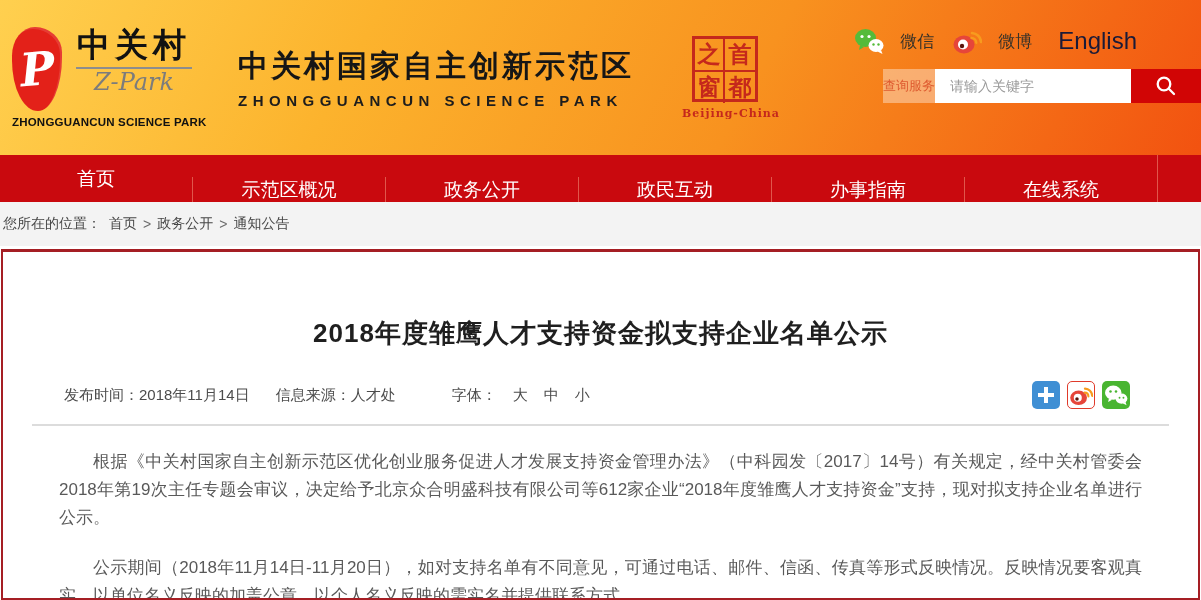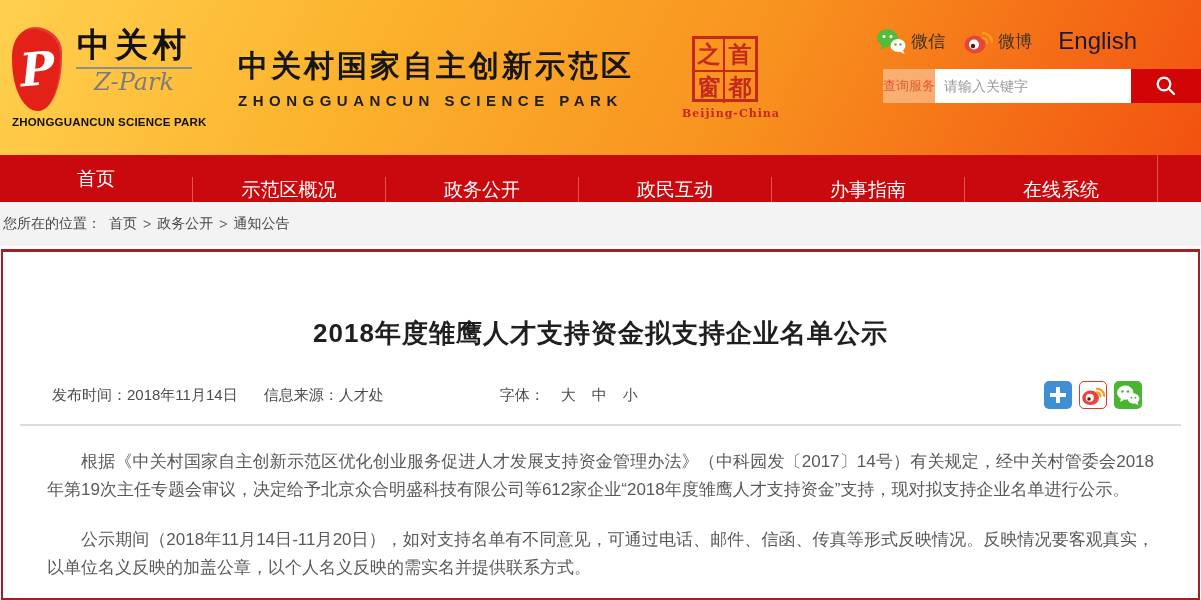--- a/index.html
+++ b/index.html
@@ -38,57 +38,57 @@
     display:grid; grid-template-columns:1fr 1fr; grid-template-rows:1fr 1fr;
   }
   .seal-cell{ display:flex; align-items:center; justify-content:center; font-family:"DejaVu Serif",serif; font-size:23px; font-weight:bold; color:#c5281c; }
   .seal-cell:nth-child(1){ border-right:2px solid #c5281c; border-bottom:2px solid #c5281c; }
   .seal-cell:nth-child(2){ border-bottom:2px solid #c5281c; }
   .seal-cell:nth-child(3){ border-right:2px solid #c5281c; }
   .seal-caption{ margin-top:5px; font-family:"DejaVu Serif",serif; font-size:11px; font-weight:bold; color:#c5281c; letter-spacing:1px; white-space:nowrap; }
 
   .header-right{ position:absolute; right:0; top:26px; display:flex; flex-direction:column; align-items:flex-end; }
   .quick-links{ display:flex; align-items:center; margin-right:64px; }
-  .quick-link{ display:flex; align-items:center; gap:5px; cursor:pointer; }
+  .quick-link{ display:flex; align-items:center; gap:16px; cursor:pointer; }
   .quick-link + .quick-link{ margin-left:18px; }
   .q-label{ font-size:17px; color:#3b3328; }
   .english-link{ margin-left:26px; font-size:24px; color:#1a1a38; cursor:pointer; }
   .search-row{ display:flex; margin-top:13px; height:34px; }
   .search-service{
     width:52px; background:rgba(255,255,255,.38); color:#de5b30;
     font-size:13px; display:flex; align-items:center; justify-content:center;
     border:none; cursor:pointer;
   }
-  .search-input{ width:196px; border:none; outline:none; padding:0 9px; font-size:14px; color:#333; background:#fff; }
+  .search-input{ width:196px; border:none; outline:none; padding:0 15px; font-size:14px; color:#333; background:#fff; }
   .search-input::placeholder{ color:#9a9a9a; }
   .search-btn{ width:70px; background:#d10505; border:none; display:flex; align-items:center; justify-content:center; cursor:pointer; }
 
   
   .main-nav{ height:47px; background:#c9090e; display:flex; }
   .nav-item{ flex:1; display:flex; align-items:center; justify-content:center; color:#fff; font-size:19px; cursor:pointer; }
   .nav-item + .nav-item{ border-left:1px solid #e0564b;margin-top:22px; }
   .nav-end-stub{ width:44px; border-left:1px solid #e0564b; }
 
   
   .breadcrumb{ height:44px; background:#f3f3f3; display:flex; align-items:center; font-size:14px; color:#474747; padding-left:3px; margin-bottom:3px; }
   .breadcrumb a{ color:#474747; text-decoration:none; cursor:pointer; }
   .crumb-sep{ margin:0 6px; color:#6b6b6b; }
   .crumb-prefix{ margin-right:8px; }
 
   
   .content-box{
     margin:0 1px; height:351px; background:#fff;
     border:2px solid #a51e24; border-top-width:3px;
-    padding:0 44px; overflow:hidden;
+    padding:0 56px; overflow:hidden;
   }
   .article-title{ margin-top:64px; text-align:center; font-size:26px; font-weight:bold; color:#1f1f1f; letter-spacing:1px; }
   .meta-row{ display:flex; align-items:center; margin-top:30px; font-size:15px; color:#4c4c4c; padding-left:5px; }
   .meta-pair{ white-space:nowrap; }
   .meta-pair + .meta-pair{ margin-left:26px; }
-  .font-controls{ margin-left:116px; display:flex; align-items:center;text-align:right; }
+  .font-controls{ margin-left:56px; display:flex; align-items:center;text-align:right; }
   .font-size-btn{ margin-left:16px; cursor:pointer; color:#4c4c4c; }
   .share-icons{ margin-left:auto; margin-right:12px; display:flex; gap:7px; }
   .share-icon{ width:28px; height:28px; border-radius:5px; cursor:pointer; display:flex; align-items:center; justify-content:center; }
   .share-plus{ background:#3f8fd4; position:relative; }
   .share-plus::before, .share-plus::after{ content:""; position:absolute; background:#fff; }
   .share-plus::before{ width:16px; height:4px; left:6px; top:12px; }
   .share-plus::after{ width:4px; height:16px; left:12px; top:6px; }
   .share-weibo{ background:#fff; border:1px solid #e03a2a; }
   .share-wechat{ background:#49b531; }
   .meta-divider{ height:2px; background:#dcdcdc; margin:15px -27px 0; }

